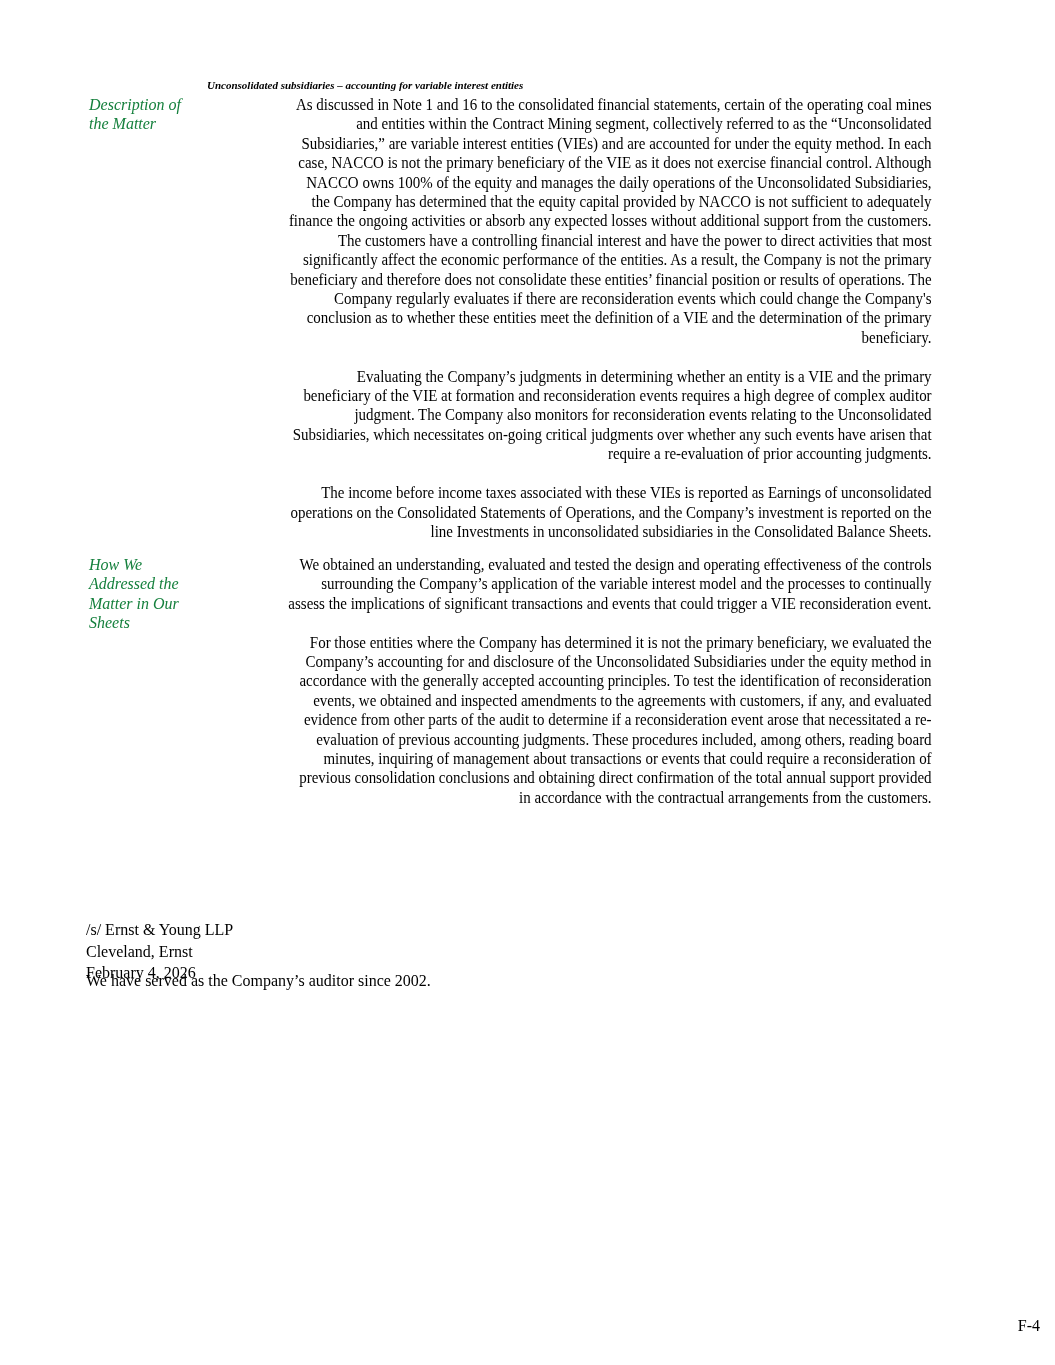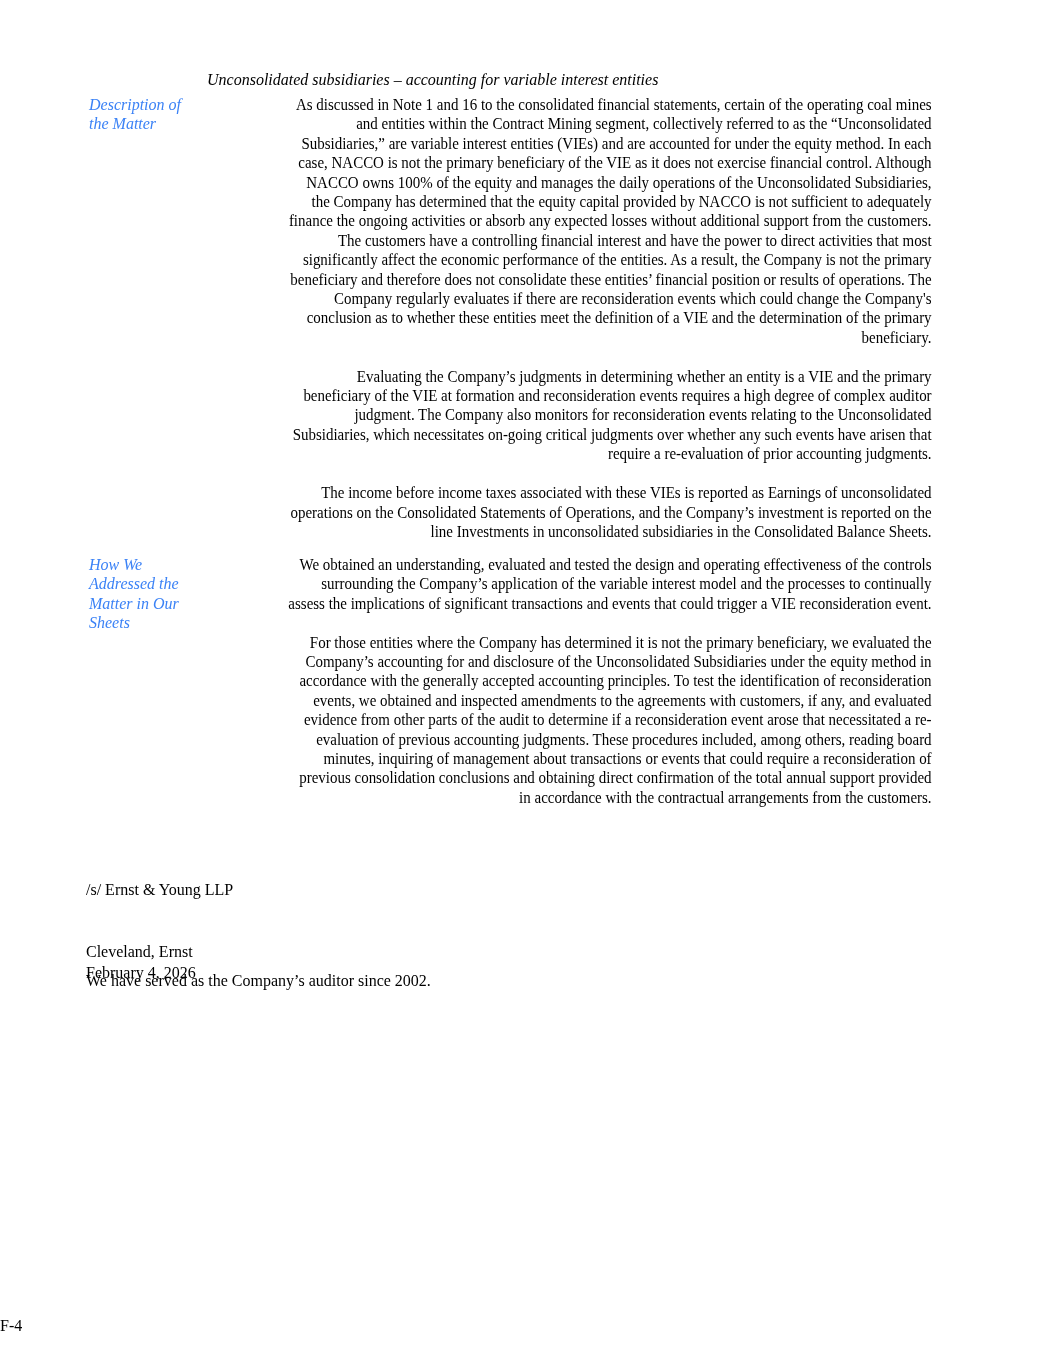--- a/index.html
+++ b/index.html
@@ -17,41 +17,41 @@
   }
   .page {
     position: absolute;
     left: 0; top: 0;
     width: 1055px;
     height: 1365px;
   }
   .section-heading {
     position: absolute;
     left: 207px;
-    top: 70px;
-    font-size: 16px;
-    font-weight: normal;
+    top: 76px;
+    font-size: 11px;
+    font-weight: bold;
     font-style: italic;
     line-height: 19px;
     white-space: nowrap;
   }
   .block {
     position: absolute;
     left: 89px;
     width: 890px;
   }
   .side-label {
     position: absolute;
     left: 0;
     top: 0;
     width: 120px;
     font-size: 16px;
     font-style: italic;
     line-height: 19.4px;
-    color: #3b82f6;
+    color: #15803d;
   }
   .side-label .ln { display: block; white-space: nowrap; }
   .body-col {
     position: absolute;
     left: 132px;
     top: 0;
     width: 760px;
     text-align: right;
   }
   .para {
@@ -70,21 +70,21 @@
     left: 86px;
     font-size: 16px;
     line-height: 20.6px;
     white-space: nowrap;
   }
   .page-number {
     position: absolute;
     left: 0;
     width: 1040px;
     top: 1316px;
-    text-align: left;
+    text-align: right;
     font-size: 16px;
     line-height: 20px;
   }
 </style>
 </head>
 <body>
 
 <div class="page">
 
   <div class="section-heading">Unconsolidated subsidiaries – accounting for variable interest entities</div>
@@ -145,19 +145,19 @@
         <span class="ln">events, we obtained and inspected amendments to the agreements with customers, if any, and evaluated</span>
         <span class="ln">evidence from other parts of the audit to determine if a reconsideration event arose that necessitated a re-</span>
         <span class="ln">evaluation of previous accounting judgments. These procedures included, among others, reading board</span>
         <span class="ln">minutes, inquiring of management about transactions or events that could require a reconsideration of</span>
         <span class="ln">previous consolidation conclusions and obtaining direct confirmation of the total annual support provided</span>
         <span class="ln">in accordance with the contractual arrangements from the customers.</span>
       </p>
     </div>
   </div>
 
-  <div class="signature" style="top:880px;">/s/ Ernst &amp; Young LLP</div>
+  <div class="signature" style="top:920px;">/s/ Ernst &amp; Young LLP</div>
   <div class="signature" style="top:971px;">We have served as the Company’s auditor since 2002.</div>
   <div class="signature" style="top:942px;">Cleveland, Ernst</div>
   <div class="signature" style="top:963px;">February 4, 2026</div>
 
   <div class="page-number">F-4</div>
 </div>
 
 </body></html>

